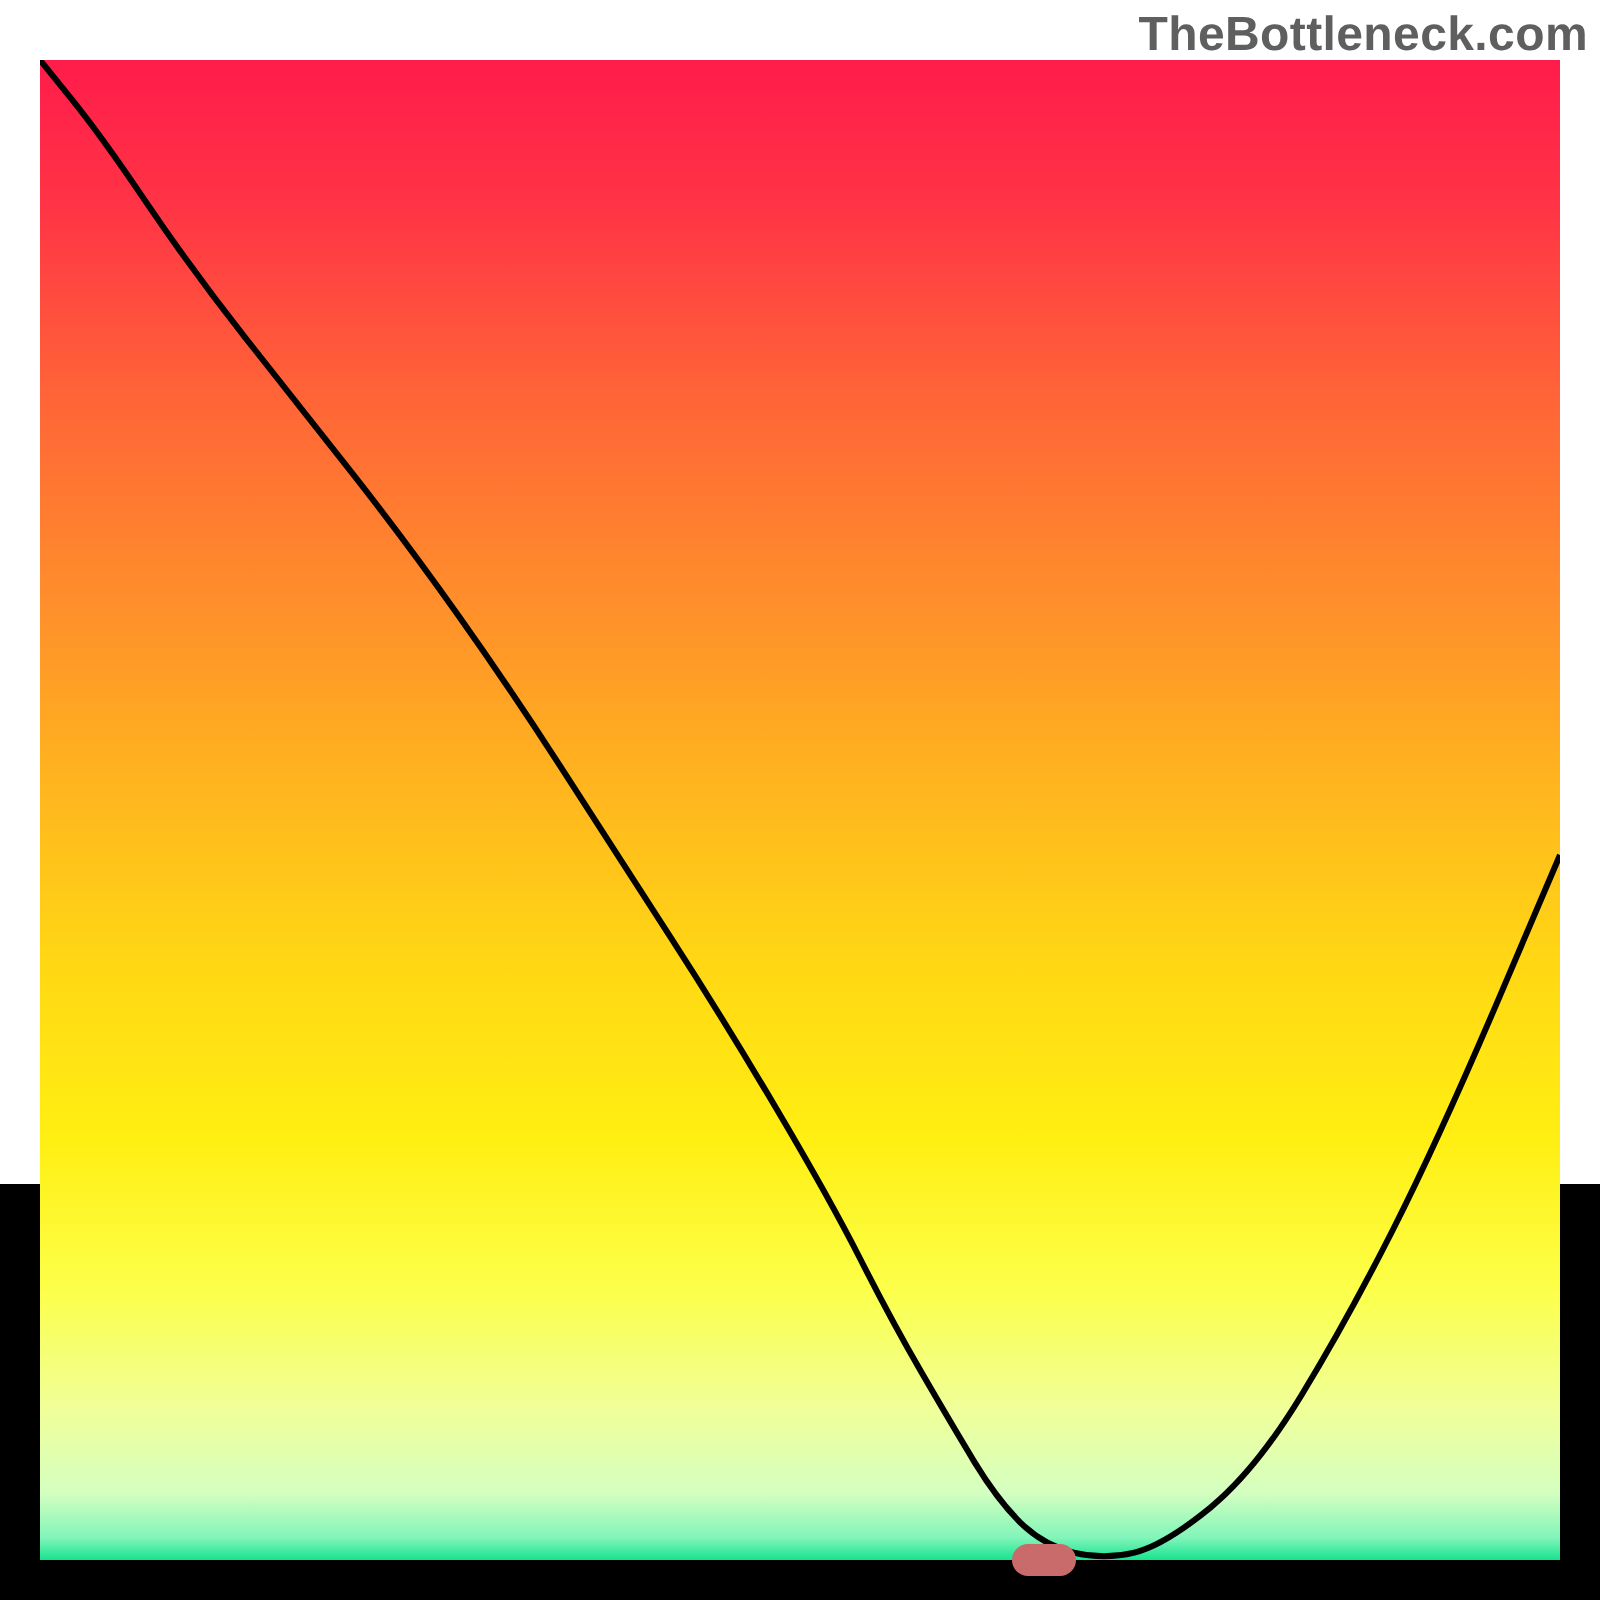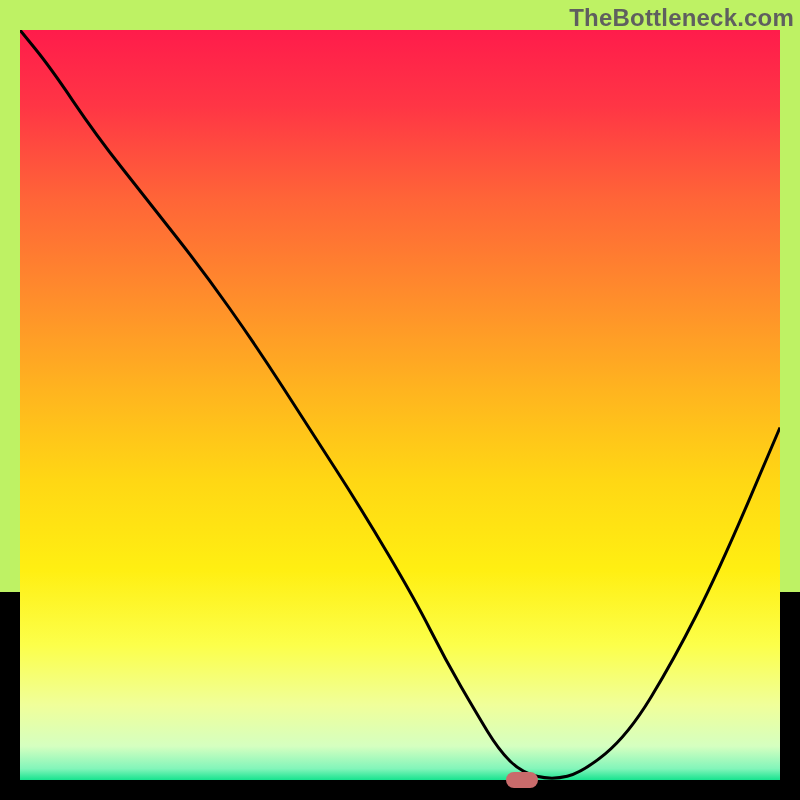--- a/index.html
+++ b/index.html
@@ -8,21 +8,21 @@
     width: 800px;
     height: 800px;
     background: #000;
     overflow: hidden;
     font-family: Arial, Helvetica, sans-serif;
   }
   .frame {
     position: relative;
     width: 800px;
     height: 592px;
-    background: #bef264;
+    background: #ffffff;
   }
   .watermark {
     position: absolute;
     top: 4px;
     right: 6px;
     font-size: 24px;
     font-weight: 600;
     color: #5f5f5f;
     letter-spacing: 0.2px;
   }

